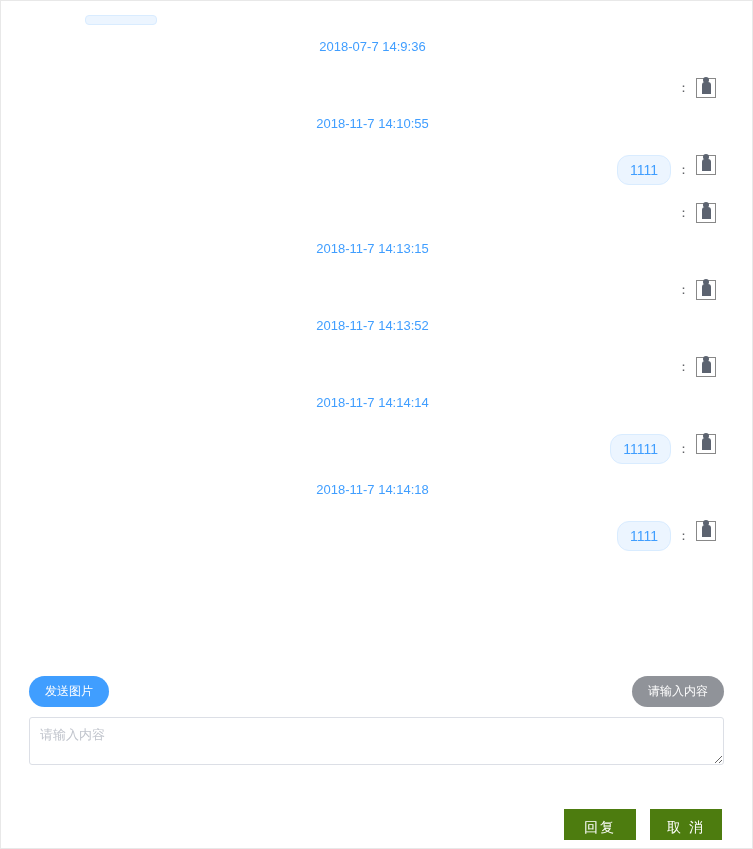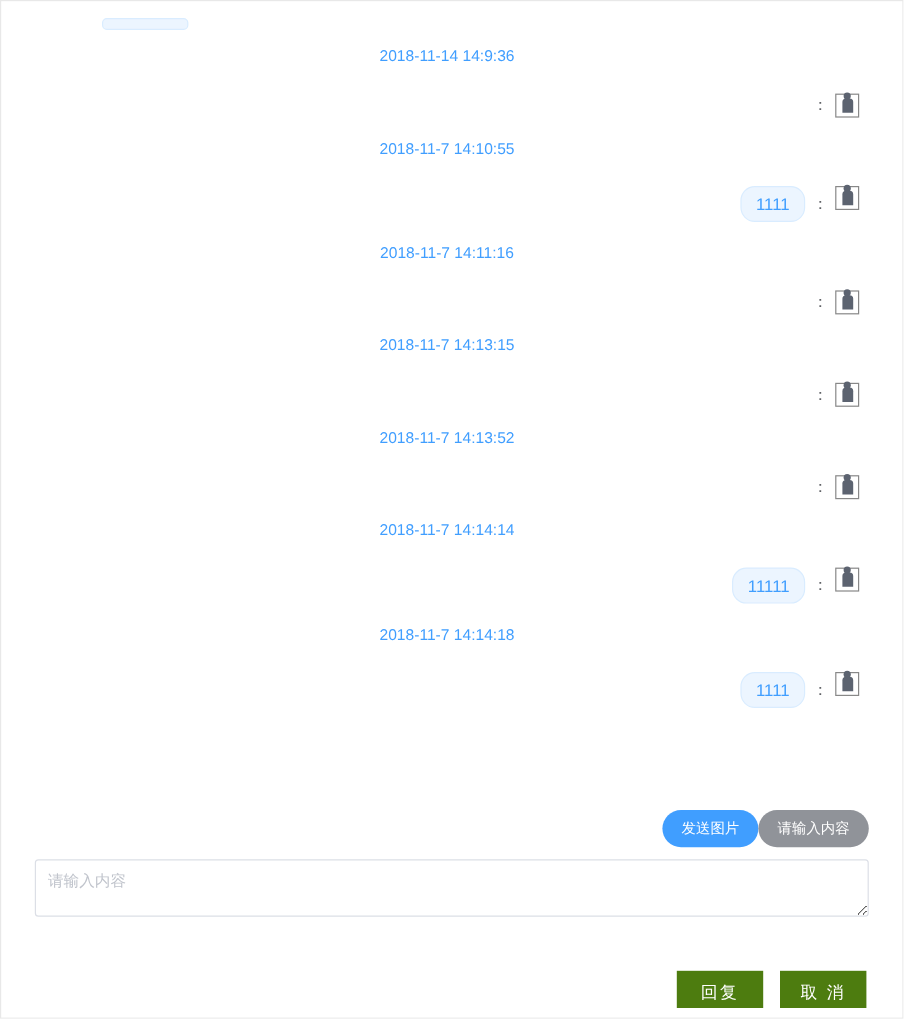--- a/index.html
+++ b/index.html
@@ -117,21 +117,21 @@
       border-radius: 4px;
       width: 72px;
       height: 10px;
       margin-left: 56px;
       margin-top: -14px;
       margin-bottom: 8px;
     }
     .action-row {
       padding: 8px 28px 6px;
       display: flex;
-      justify-content: flex-end;
+      justify-content: space-between;
       align-items: center;
       flex-shrink: 0;
     }
     .pill-btn {
       border: none;
       border-radius: 20px;
       padding: 7px 16px;
       font-size: 12px;
       cursor: pointer;
       color: #fff;
@@ -175,36 +175,35 @@
   </style>
 </head>
 <body>
 
 <div class="modal">
 
 
   <div class="chat-wrap">
     <div class="chat-scroll" id="scroll">
         <div class="faded-bubble"></div>
-        <div class="timestamp">2018-11-14 14:9:36</div>
+        <div class="timestamp">2018-07-7 14:9:36</div>
         <div class="msg-row outgoing">
           <span class="colon">：</span>
           <div class="avatar">
             <div class="avatar-inner"></div>
           </div>
         </div>
         <div class="timestamp">2018-11-7 14:10:55</div>
         <div class="msg-row outgoing">
           <div class="msg-bubble">1111</div>
           <span class="colon">：</span>
           <div class="avatar">
             <div class="avatar-inner"></div>
           </div>
         </div>
-        <div class="timestamp">2018-11-7 14:11:16</div>
         <div class="msg-row outgoing">
           <span class="colon">：</span>
           <div class="avatar">
             <div class="avatar-inner"></div>
           </div>
         </div>
         <div class="timestamp">2018-11-7 14:13:15</div>
         <div class="msg-row outgoing">
           <span class="colon">：</span>
           <div class="avatar">

